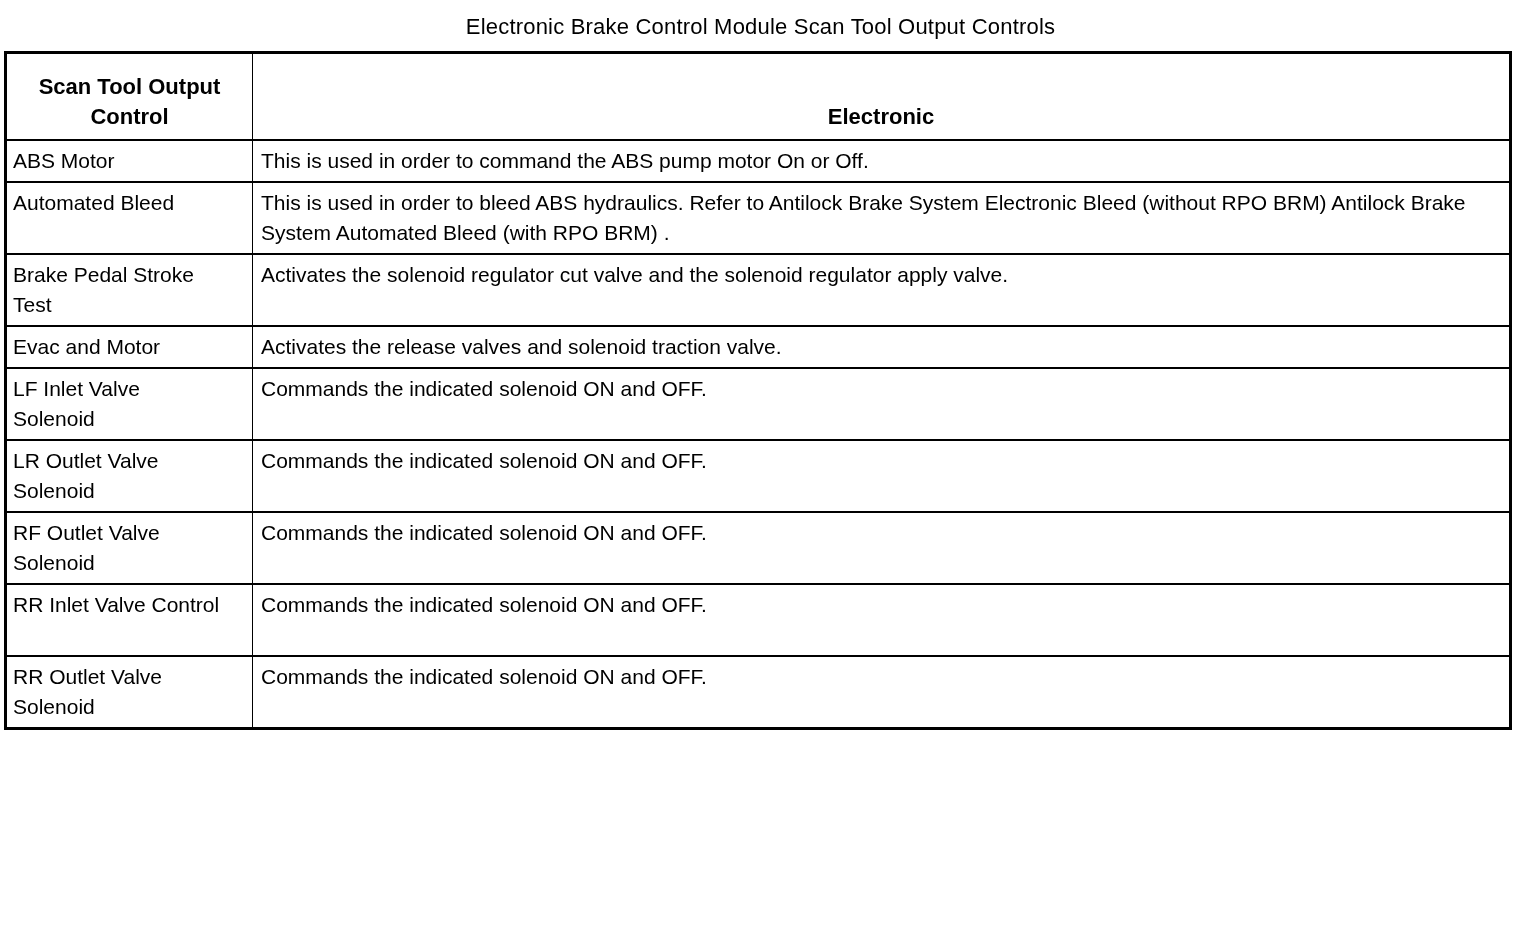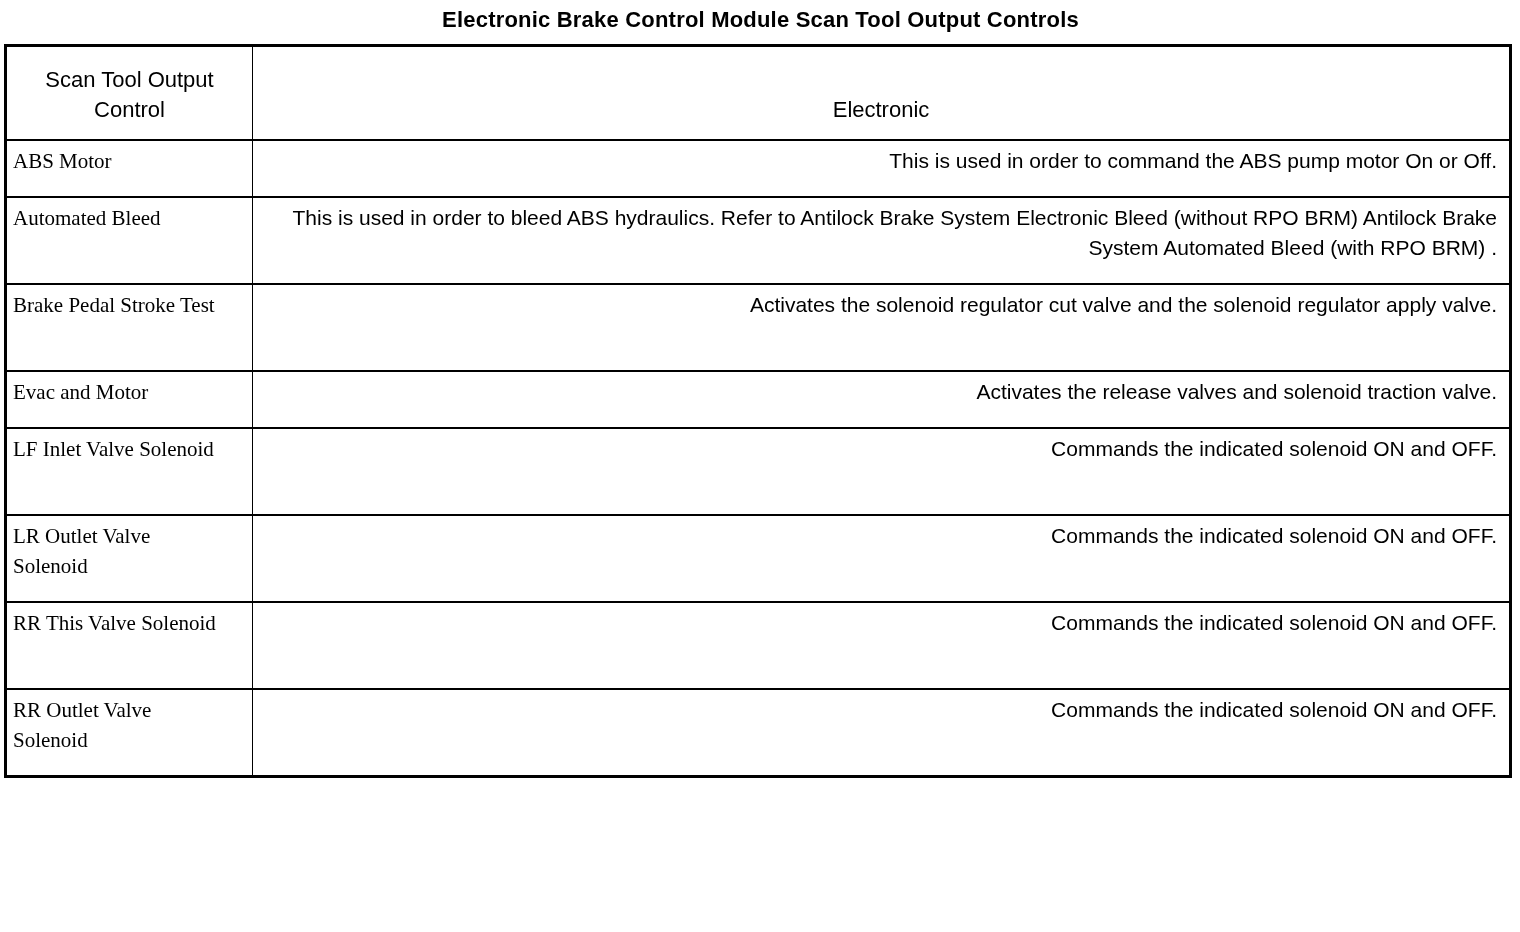--- a/index.html
+++ b/index.html
@@ -9,23 +9,23 @@
     color: #000000;
     font-family: "Liberation Sans", sans-serif;
     width: 1520px;
   }
   .page {
     width: 1513px;
     padding-left: 4px;
   }
   .title {
     font-size: 22px;
-    font-weight: bold;
+    font-weight: normal;
     text-align: center;
-    margin: 7px 0 11px 0;
+    margin: 14px 0 11px 0;
     letter-spacing: 0.2px;
   }
   table.data-table {
     border-collapse: collapse;
     table-layout: fixed;
     width: 1505px;
     border: 3px solid #000000;
   }
   col.col-control { width: 247px; }
   col.col-desc    { width: 1258px; }
@@ -33,38 +33,36 @@
     border-bottom: 2px solid #000000;
     vertical-align: top;
     line-height: 30px;
     overflow: hidden;
   }
   th.cell-control, td.cell-control {
     border-right: 1px solid #000000;
   }
   th {
     font-size: 22px;
-    font-weight: normal;
+    font-weight: bold;
     vertical-align: bottom;
     text-align: center;
     height: 74px;
-    padding: 4px 6px 14px 6px;
+    padding: 4px 6px 7px 6px;
   }
   td {
     font-size: 21px;
     font-weight: normal;
     text-align: left;
   }
   td.cell-control {
-    padding: 5px 30px 20px 6px;
-    font-family: Liberation Serif, serif;
+    padding: 5px 30px 5px 6px;
   }
   td.cell-desc {
     padding: 5px 12px 5px 8px;
-    text-align: right;
   }
   tr.row-1line td { height: 30px; }
   tr.row-2line td { height: 60px; }
 </style>
 </head>
 <body>
 
 <div class="page">
   <div class="title">Electronic Brake Control Module Scan Tool Output Controls</div>
 
@@ -106,23 +104,27 @@
   </tr>
 
 
 
   <tr class="row-2line">
     <td class="cell-control">LR Outlet Valve Solenoid</td>
     <td class="cell-desc">Commands the indicated solenoid ON and OFF.</td>
   </tr>
 
 
+  <tr class="row-2line">
+    <td class="cell-control">RF Outlet Valve Solenoid</td>
+    <td class="cell-desc">Commands the indicated solenoid ON and OFF.</td>
+  </tr>
 
   <tr class="row-2line">
-    <td class="cell-control">RR This Valve Solenoid</td>
+    <td class="cell-control">RR Inlet Valve Control</td>
     <td class="cell-desc">Commands the indicated solenoid ON and OFF.</td>
   </tr>
 
   <tr class="row-2line">
     <td class="cell-control">RR Outlet Valve Solenoid</td>
     <td class="cell-desc">Commands the indicated solenoid ON and OFF.</td>
   </tr>
 </tbody>
   </table>
 </div>

